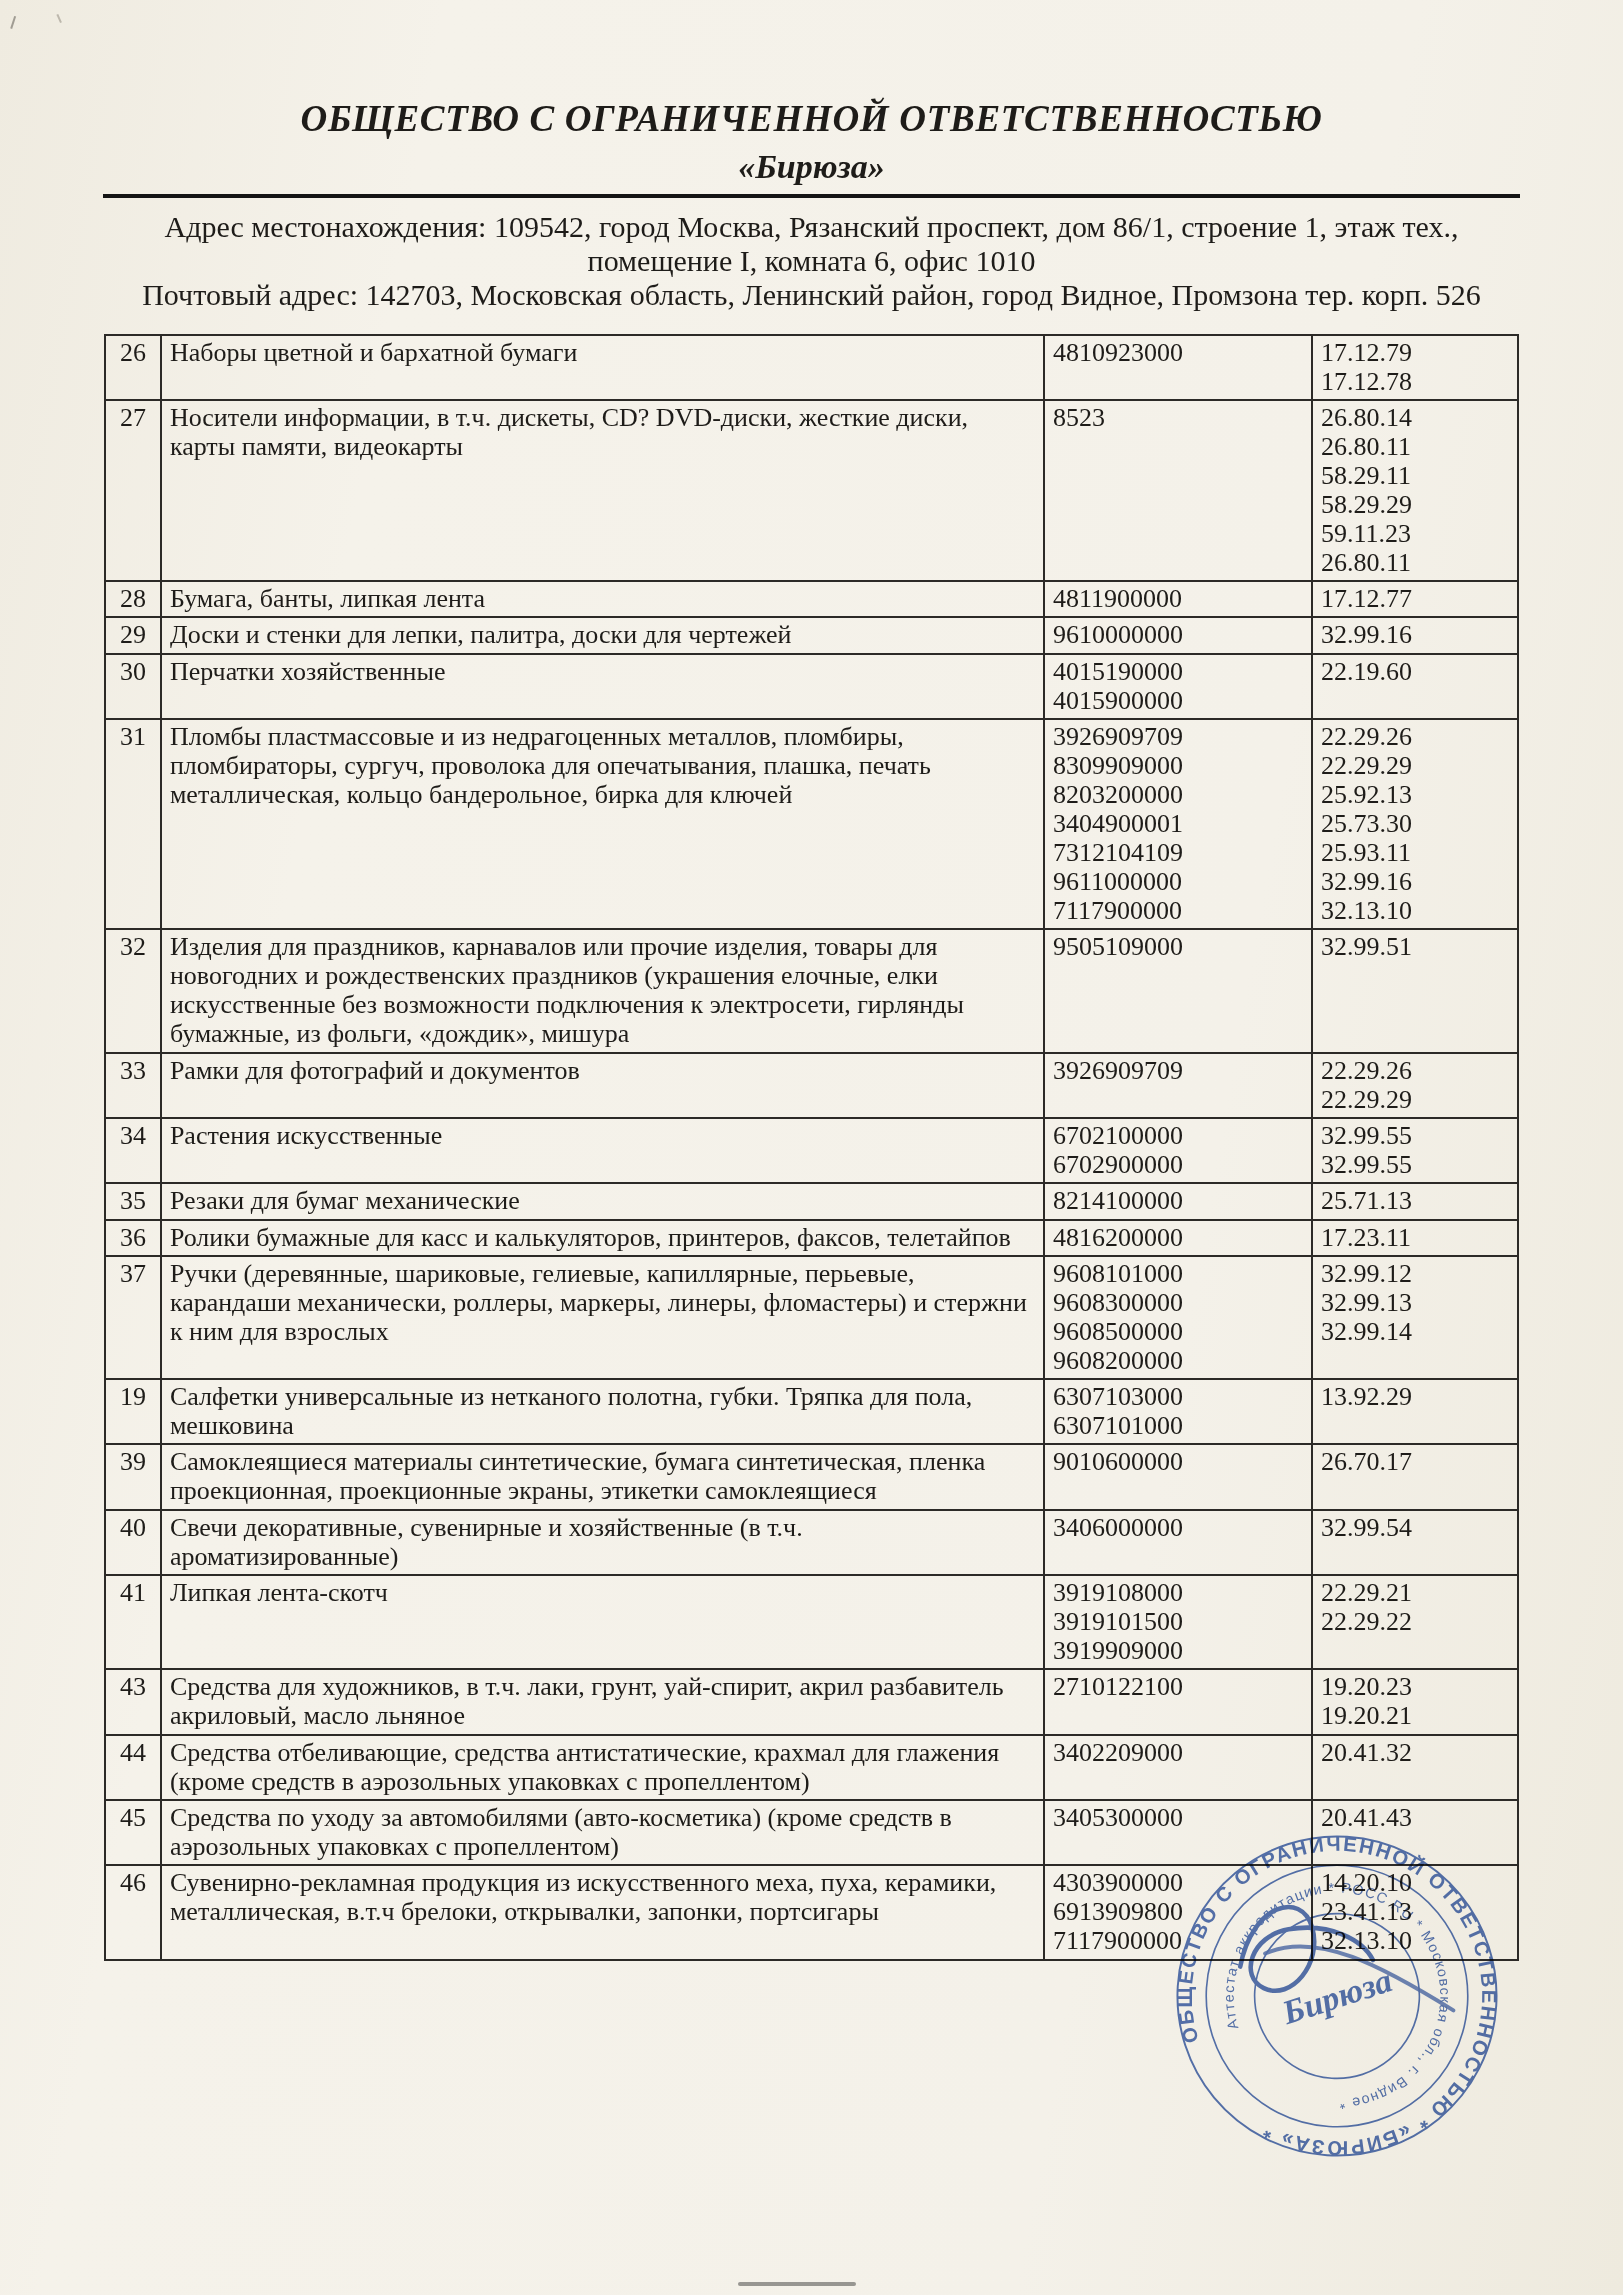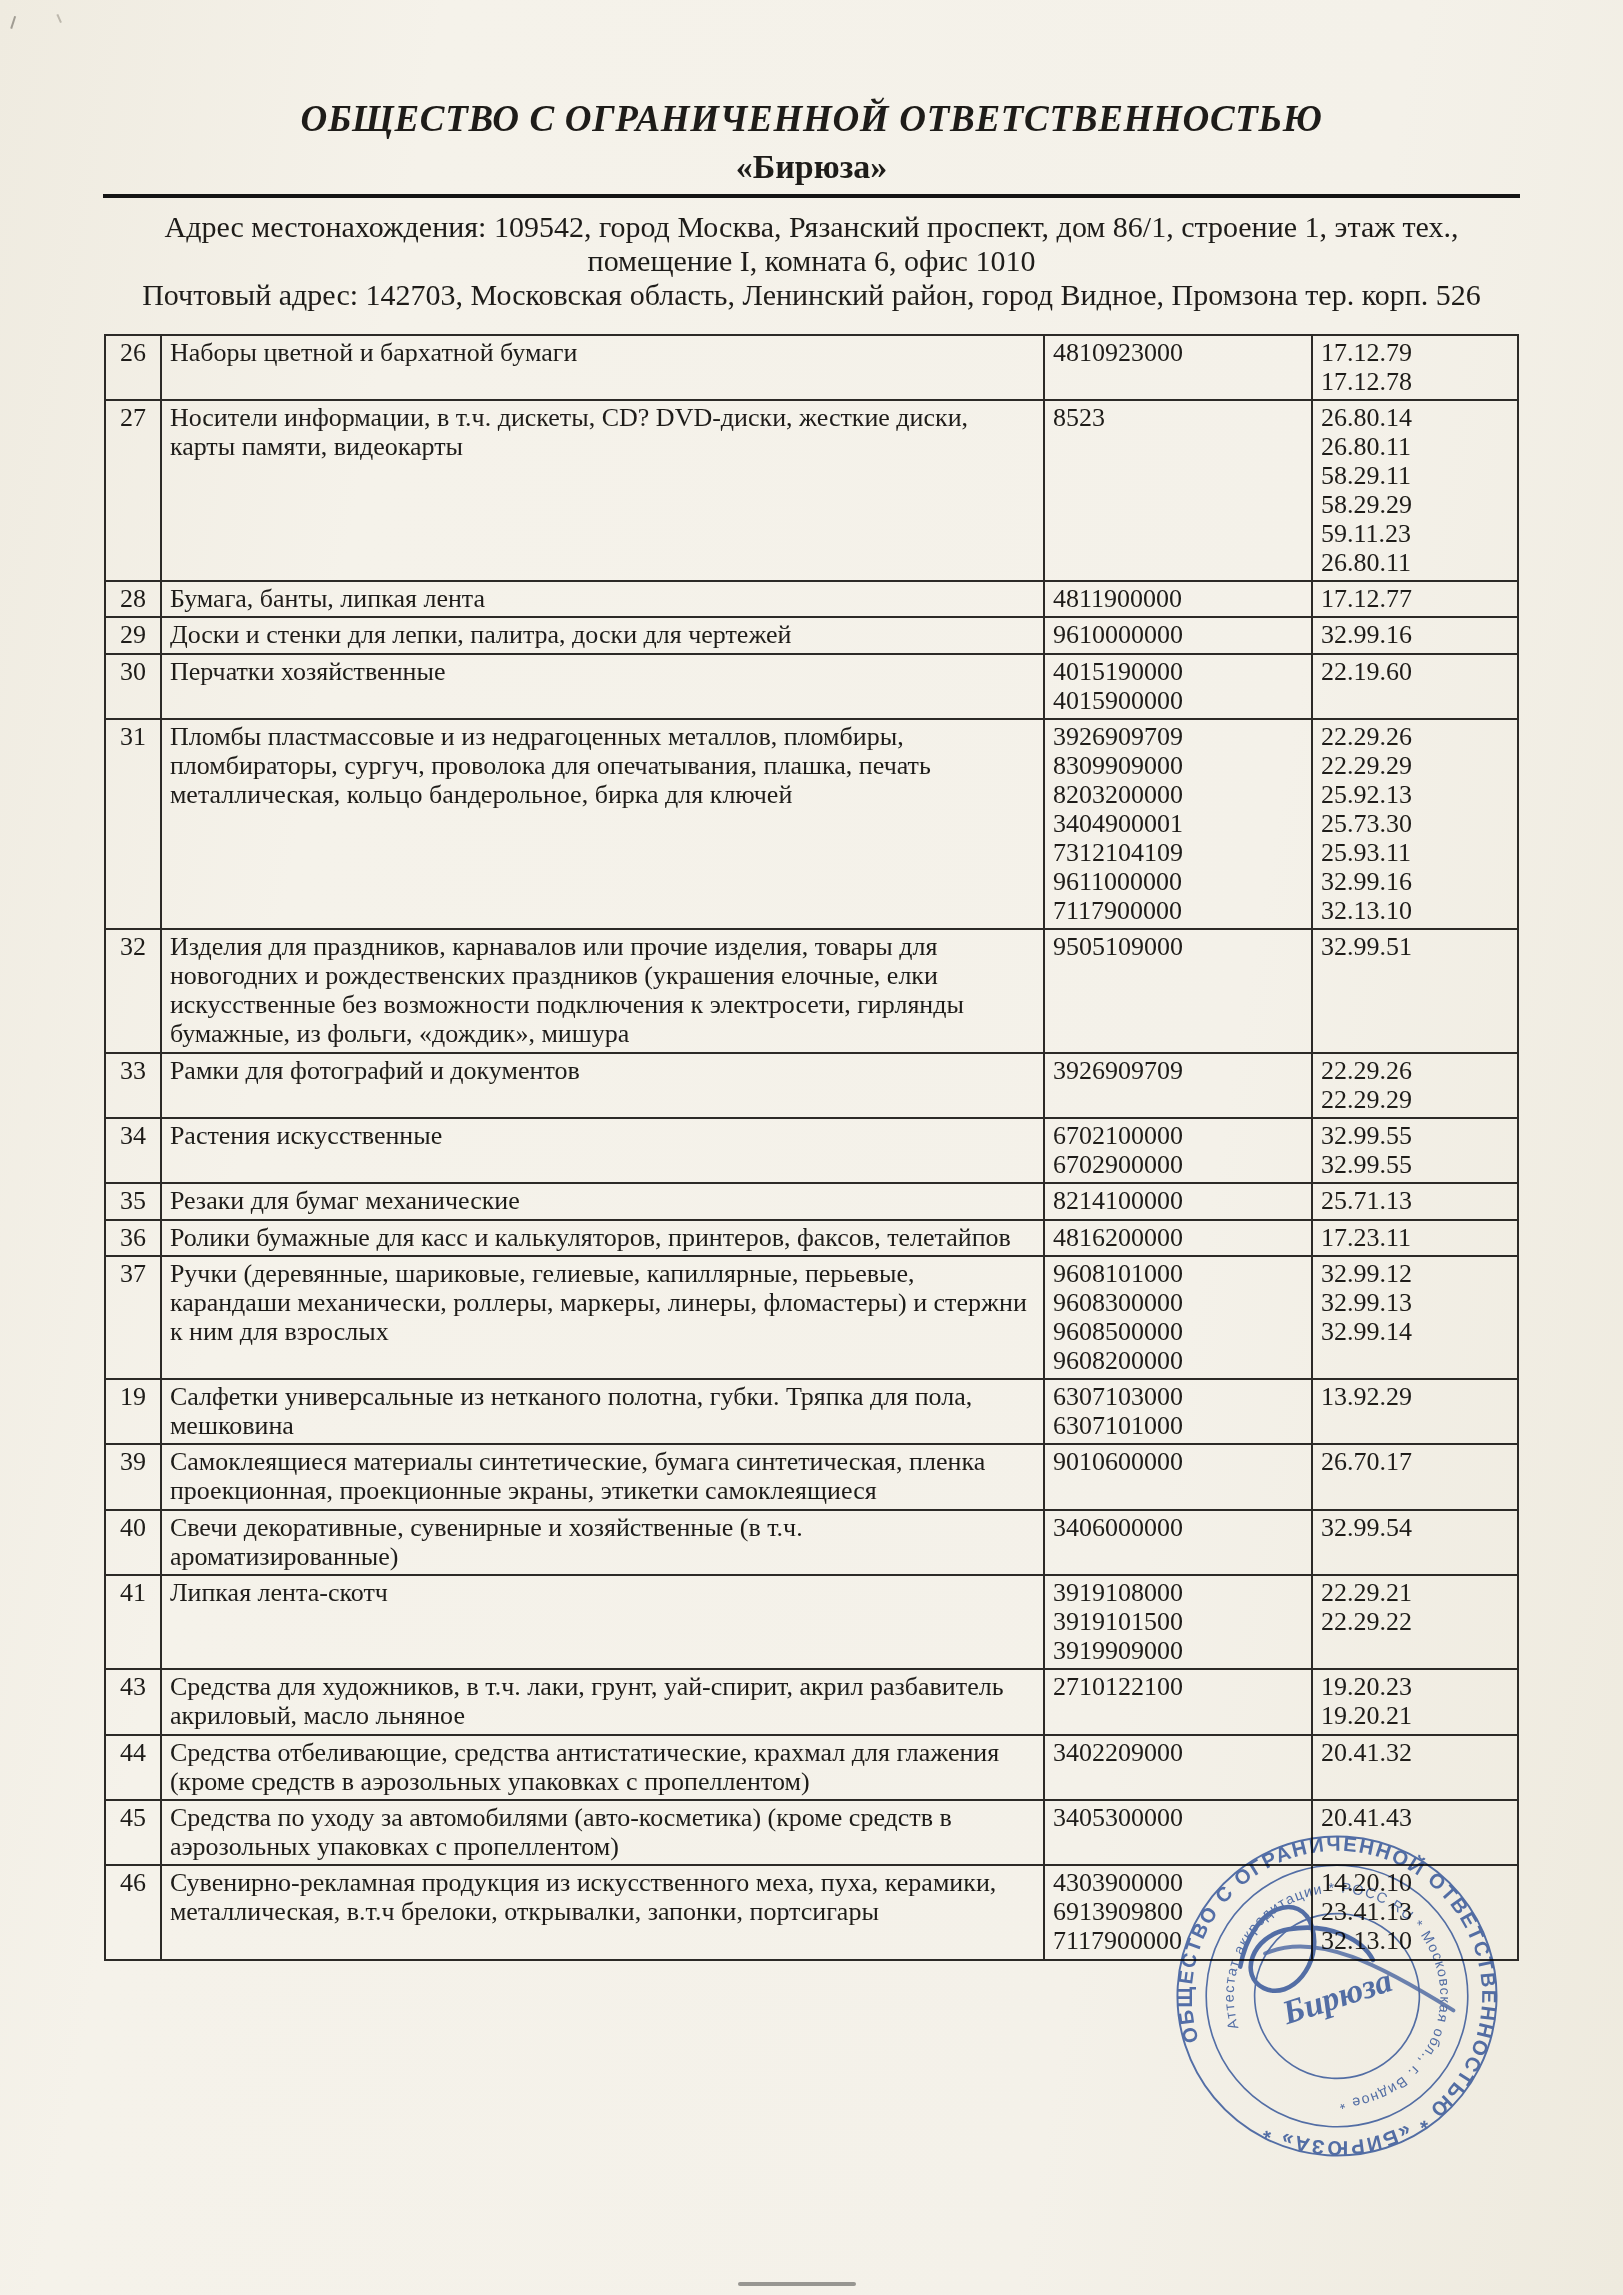--- a/index.html
+++ b/index.html
@@ -14,21 +14,21 @@
     background:linear-gradient(100deg,#efebe0 0%,#f5f2ea 22%,#f4f1e9 70%,#eeeade 100%);
   }
   
   .scan-mark { position:absolute; background:transparent; }
   .scan-mark-1 { left:11.8px; top:17px; width:9.2px; height:13px; border-left:2.6px solid #6b675f; transform:rotate(18deg); opacity:.6; }
   .scan-mark-2 { left:58px; top:13px; width:6.5px; height:9.2px; border-left:2px solid #8a8478; transform:rotate(-24deg); opacity:.5; }
   .bottom-mark { position:absolute; left:738px; top:2282px; width:118px; height:3.9px; background:#4a4a48; opacity:.55; border-radius:2px; }
 
   .doc-header { text-align:center; padding-top:97px; }
   .title { font-size:37px; font-weight:bold; font-style:italic; letter-spacing:0.7px; }
-  .subtitle { font-size:34px; font-weight:bold; margin-top:7.9px; }
+  .subtitle { font-size:34px; font-weight:bold; font-style:italic; margin-top:7.9px; }
   .rule { width:1417px; margin:7.9px auto 0; border-bottom:4.6px solid #141414; }
   .addr-block { margin-top:11.8px; }
   .addr { font-size:30px; line-height:34px; }
   .reg-block { margin-top:29px; }
 
   table.products {
     width:1413px; margin:22px auto 0;
     border-collapse:collapse; table-layout:fixed;
     font-size:26px; line-height:29px;
   }

